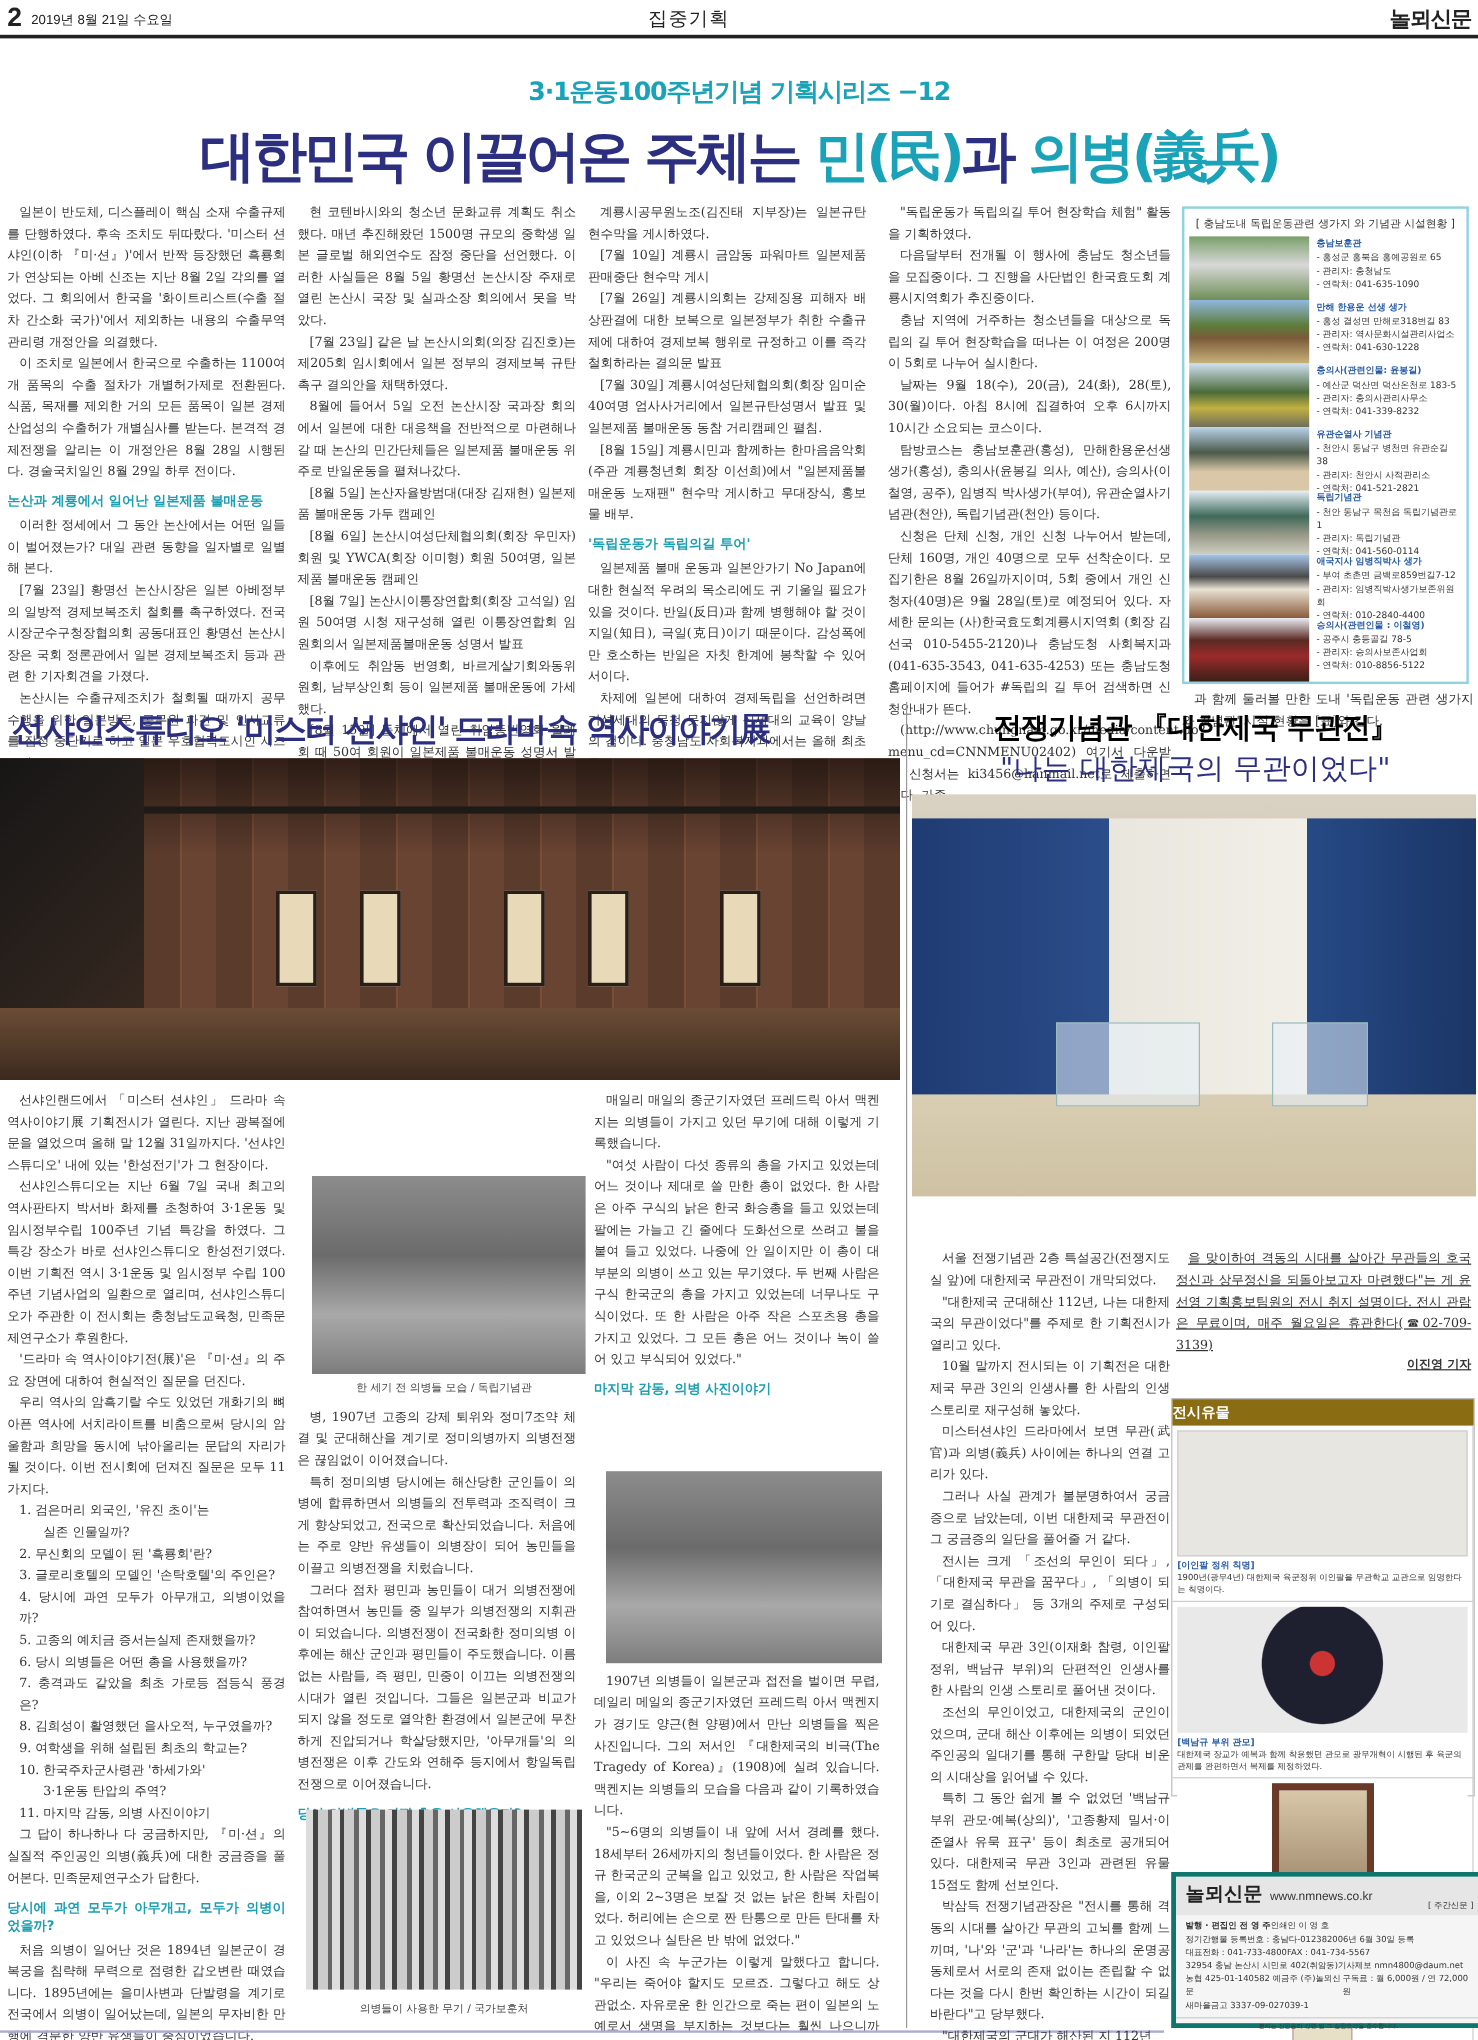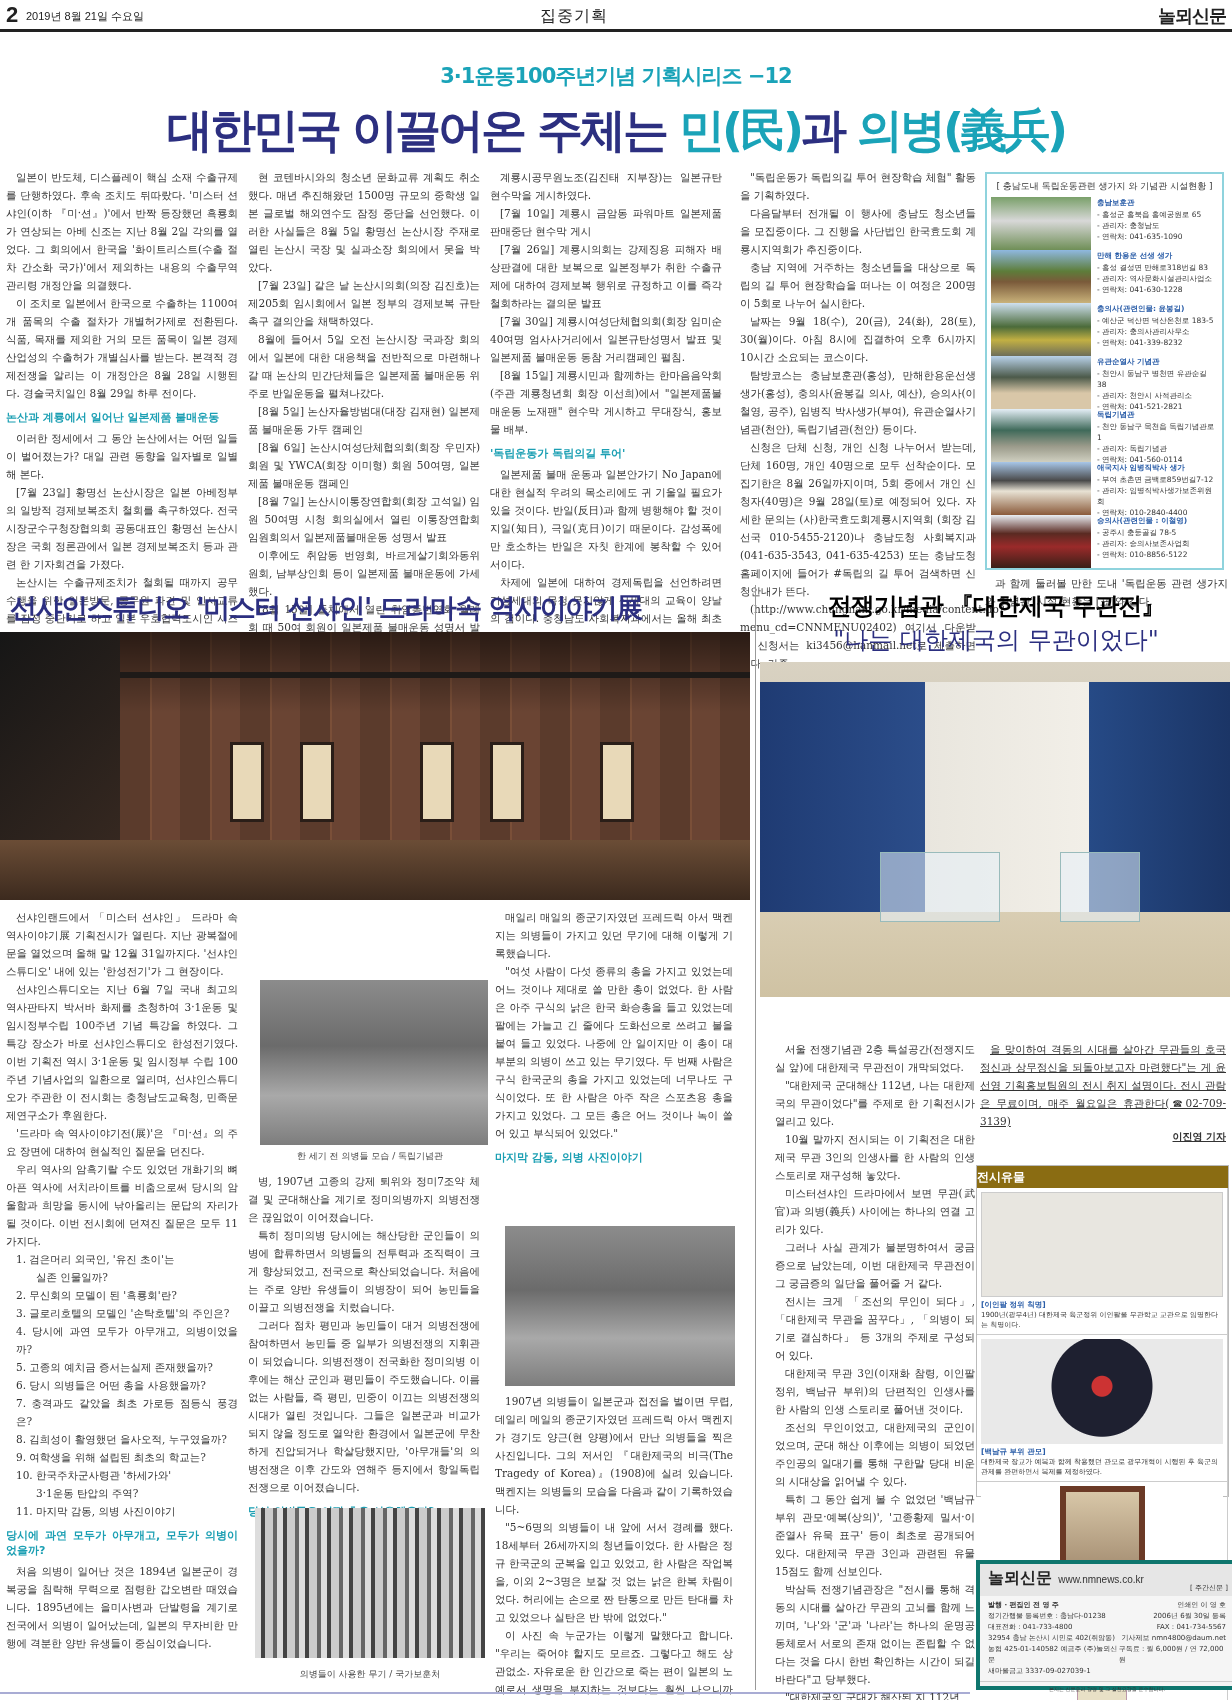--- a/index.html
+++ b/index.html
@@ -48,21 +48,21 @@
 .excell{padding:4px;border-right:1px solid #ccc;border-bottom:1px solid #ccc}
 .excell .img{height:105px}
 .excell .ct{color:#2a5da8;font:bold 7.5px "DejaVu Sans",sans-serif;margin-top:3px}
 .excell .cd{font:7px/10px "DejaVu Sans",sans-serif;color:#333}
 .imprint{left:976px;top:1560px;width:262px;height:130px;border:4px solid #0f766e;background:#f5f5f5;font:7px/11px "DejaVu Sans",sans-serif;color:#333}
 .imprint .top{background:#e6e6e6;height:32px;padding:4px 8px;position:relative}
 .imprint .logo{font:bold 16px "DejaVu Sans",sans-serif;color:#222}
 .imprint .url{font:10px "Liberation Sans",sans-serif;margin-left:4px}
 .imprint .wk{position:absolute;right:6px;bottom:2px;font-size:7px}
 .imprint .body{padding:4px 8px}
-.imprint .row{display:flex;justify-content:space-between}
+.imprint .row{display:flex;justify-content:flex-start}
 .imprint .foot{border-top:1px solid #ccc;text-align:center;font-size:5px;padding-top:2px}
 .bottomrule{left:0;top:1692px;width:970px;height:2px;background:#a9acd4}
 .byline{font:bold 10px "DejaVu Sans",sans-serif;text-align:right;color:#333}
 </style>
 </head>
 <body>
 
 <div class="abs mast"></div>
 <div class="abs pgnum">2</div>
 <div class="abs pgdate">2019년 8월 21일 수요일</div>
@@ -79,21 +79,21 @@
   <p>이러한 정세에서 그 동안 논산에서는 어떤 일들이 벌어졌는가? 대일 관련 동향을 일자별로 일별해 본다.</p>
   <p>[7월 23일] 황명선 논산시장은 일본 아베정부의 일방적 경제보복조치 철회를 촉구하였다. 전국시장군수구청장협의회 공동대표인 황명선 논산시장은 국회 정론관에서 일본 경제보복조치 등과 관련 한 기자회견을 가졌다.</p>
   <p>논산시는 수출규제조치가 철회될 때까지 공무수행을 위한 일본방문, 공무원 파견 및 인사교류를 잠정 중단키로 하고 일본 우호협력도시인 시즈오카</p>
 </div>
 <div class="abs col" style="left:248px;top:168px;width:232px;">
   <p>현 코텐바시와의 청소년 문화교류 계획도 취소했다. 매년 추진해왔던 1500명 규모의 중학생 일본 글로벌 해외연수도 잠정 중단을 선언했다. 이러한 사실들은 8월 5일 황명선 논산시장 주재로 열린 논산시 국장 및 실과소장 회의에서 못을 박았다.</p>
   <p>[7월 23일] 같은 날 논산시의회(의장 김진호)는 제205회 임시회에서 일본 정부의 경제보복 규탄 촉구 결의안을 채택하였다.</p>
   <p>8월에 들어서 5일 오전 논산시장 국과장 회의에서 일본에 대한 대응책을 전반적으로 마련해나갈 때 논산의 민간단체들은 일본제품 불매운동 위주로 반일운동을 펼쳐나갔다.</p>
   <p>[8월 5일] 논산자율방범대(대장 김재현) 일본제품 불매운동 가두 캠페인</p>
   <p>[8월 6일] 논산시여성단체협의회(회장 우민자) 회원 및 YWCA(회장 이미형) 회원 50여명, 일본제품 불매운동 캠페인</p>
-  <p>[8월 7일] 논산시이통장연합회(회장 고석일) 임원 50여명 시청 회의실에서 열린 이통장연합회 임원회의서 일본제품불매운동 성명서 발표</p>
+  <p>[8월 7일] 논산시이통장연합회(회장 고석일) 임원 50여명 시청 재구성해 열린 이통장연합회 임원회의서 일본제품불매운동 성명서 발표</p>
   <p>이후에도 취암동 번영회, 바르게살기회와동위원회, 남부상인회 등이 일본제품 불매운동에 가세했다.</p>
   <p>[8월 15일] 돌체에서 열린 취암동번영회 월례회 때 50여 회원이 일본제품 불매운동 성명서 발표(불매운동 현수막 50개 내걸음).</p>
   <p>계룡시도 논산시와 앞서거니 뒤서거니다. 7월 중</p>
 </div>
 <div class="abs col" style="left:490px;top:168px;width:232px;">
   <p>계룡시공무원노조(김진태 지부장)는 일본규탄현수막을 게시하였다.</p>
   <p>[7월 10일] 계룡시 금암동 파워마트 일본제품 판매중단 현수막 게시</p>
   <p>[7월 26일] 계룡시의회는 강제징용 피해자 배상판결에 대한 보복으로 일본정부가 취한 수출규제에 대하여 경제보복 행위로 규정하고 이를 즉각 철회하라는 결의문 발표</p>
   <p>[7월 30일] 계룡시여성단체협의회(회장 임미순 40여명 엄사사거리에서 일본규탄성명서 발표 및 일본제품 불매운동 동참 거리캠페인 펼침.</p>
   <p>[8월 15일] 계룡시민과 함께하는 한마음음악회(주관 계룡청년회 회장 이선희)에서 "일본제품불매운동 노재팬" 현수막 게시하고 무대장식, 홍보물 배부.</p>
@@ -206,20 +206,21 @@
   <p class="q">3. 글로리호텔의 모델인 '손탁호텔'의 주인은?</p>
   <p class="q">4. 당시에 과연 모두가 아무개고, 의병이었을까?</p>
   <p class="q">5. 고종의 예치금 증서는실제 존재했을까?</p>
   <p class="q">6. 당시 의병들은 어떤 총을 사용했을까?</p>
   <p class="q">7. 충격과도 같았을 최초 가로등 점등식 풍경은?</p>
   <p class="q">8. 김희성이 활영했던 을사오적, 누구였을까?</p>
   <p class="q">9. 여학생을 위해 설립된 최초의 학교는?</p>
   <p class="q">10. 한국주차군사령관 '하세가와'</p>
   <p class="q2">3·1운동 탄압의 주역?</p>
   <p class="q">11. 마지막 감동, 의병 사진이야기</p>
+  <p>그 답이 하나하나 다 궁금하지만, 『미·션』의 실질적 주인공인 의병(義兵)에 대한 궁금증을 풀어본다. 민족문제연구소가 답한다.</p>
   <p class="sub">당시에 과연 모두가 아무개고, 모두가 의병이었을까?</p>
   <p>처음 의병이 일어난 것은 1894년 일본군이 경복궁을 침략해 무력으로 점령한 갑오변란 때였습니다. 1895년에는 을미사변과 단발령을 계기로 전국에서 의병이 일어났는데, 일본의 무자비한 만행에 격분한 양반 유생들이 중심이었습니다.</p>
 
 </div>
 
 <div class="abs bw" style="left:260px;top:980px;width:228px;height:165px"></div>
 <div class="abs caption" style="left:250px;top:1150px;width:240px">한 세기 전 의병들 모습 / 독립기념관</div>
 
 <div class="abs col" style="left:248px;top:1172px;width:232px;">
   <p>병, 1907년 고종의 강제 퇴위와 정미7조약 체결 및 군대해산을 계기로 정미의병까지 의병전쟁은 끊임없이 이어졌습니다.</p>

